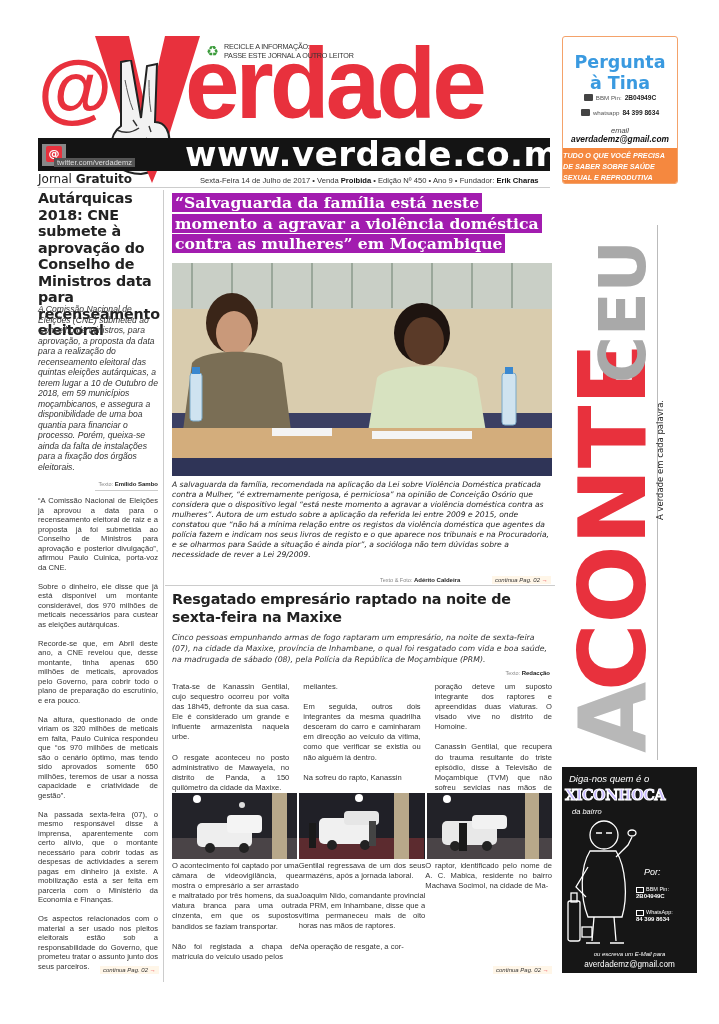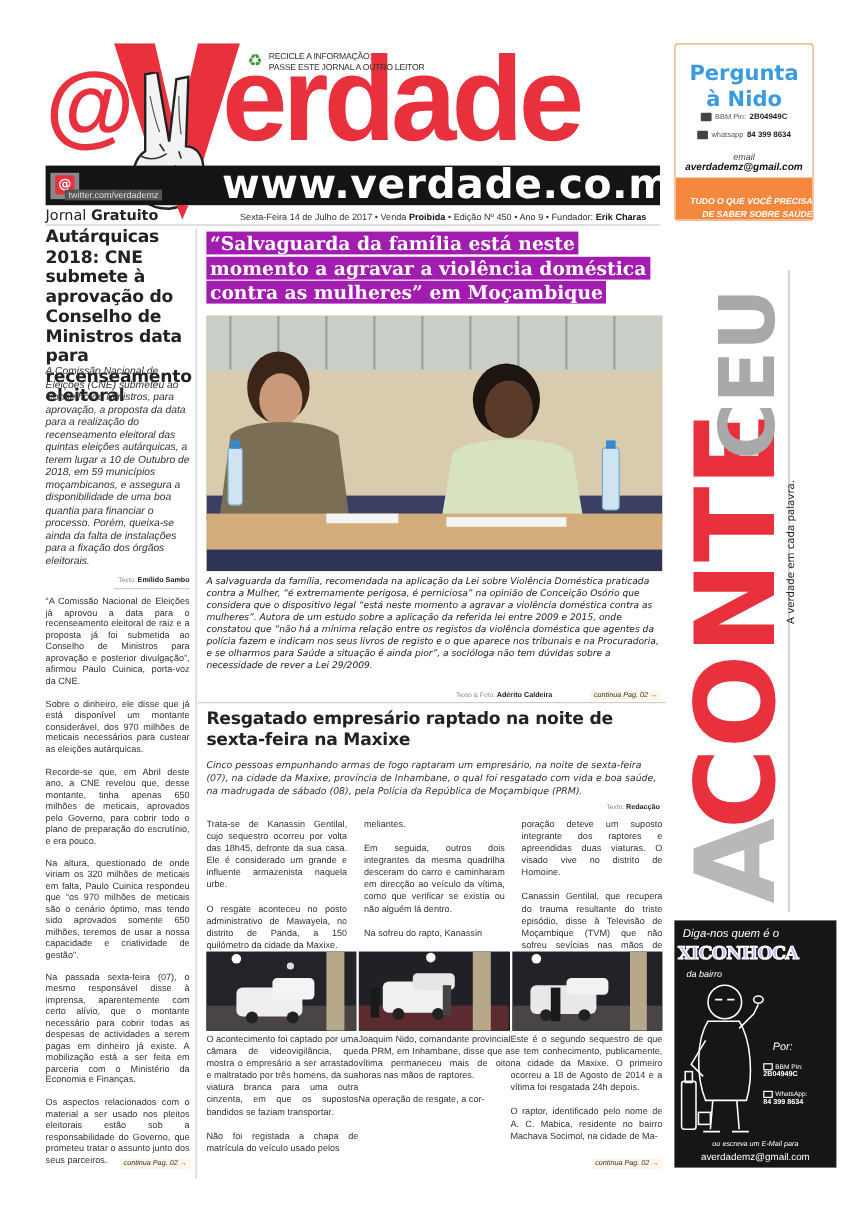--- a/index.html
+++ b/index.html
@@ -29,21 +29,21 @@
   .rule-top { left: 38px; top: 187px; width: 512px; height: 1px; background: #ccc; }
 
   
   .tina { left: 562px; top: 36px; width: 116px; height: 148px; border: 1px solid #f4a26a; border-radius: 3px; background: #fff; overflow: hidden; }
   .tina-title { position: absolute; left: 0; top: 2px; width: 100%; text-align: center; font-family: "DejaVu Sans", sans-serif; font-weight: bold; font-size: 17.5px; line-height: 21px; color: #3a9ae0; margin-top: 13px; }
   .tina-row { position: absolute; left: 0; width: 100%; display: flex; align-items: center; justify-content: center; gap: 3px; font-family: "Liberation Sans", sans-serif; font-size: 6.2px; color: #555; }
   .tina-row b { color: #222; font-size: 6.6px; }
   .tina-ic { width: 9px; height: 7px; background: #444; border-radius: 1px; display: inline-block; }
   .tina-email-l { position: absolute; top: 89px; width: 100%; text-align: center; font-family: "Liberation Sans", sans-serif; font-style: italic; font-size: 7.5px; color: #444; }
   .tina-email { position: absolute; top: 97px; width: 100%; text-align: center; font-family: "Liberation Sans", sans-serif; font-style: italic; font-weight: bold; font-size: 8.4px; color: #111; }
-  .tina-orange { position: absolute; left: 0; bottom: 0; width: 100%; height: 35px; background: #f5883f; color: #fff; text-align: right; font-family: "Liberation Sans", sans-serif; font-weight: bold; font-style: italic; font-size: 7.2px; line-height: 11px; padding-top: 14px; }
+  .tina-orange { position: absolute; left: 0; bottom: 0; width: 100%; height: 35px; background: #f5883f; color: #fff; text-align: left; font-family: "Liberation Sans", sans-serif; font-weight: bold; font-style: italic; font-size: 7.2px; line-height: 11px; padding-top: 2px; }
 
   
   .colrule { left: 163px; top: 190px; width: 1px; height: 792px; background: #ccc; }
   .left-h { left: 38px; top: 190px; width: 122px; font-family: "DejaVu Sans", sans-serif; font-weight: bold; font-size: 14.3px; line-height: 16.5px; color: #222; letter-spacing: -0.2px; }
   .left-lead { left: 38px; top: 304px; width: 122px; font-family: "Liberation Sans", sans-serif; font-style: italic; font-size: 8.6px; line-height: 10.5px; color: #333; }
   .byline { font-family: "Liberation Sans", sans-serif; font-size: 5.5px; color: #888; text-align: right; }
   .byline b { color: #222; font-size: 6px; }
   .left-by { left: 38px; top: 481px; width: 120px; }
   .left-byrule { left: 95px; top: 490px; width: 63px; height: 1px; background: #ccc; }
   .left-body { left: 38px; top: 496px; width: 120px; font-family: "Liberation Sans", sans-serif; font-size: 7.6px; line-height: 9.5px; color: #333; text-align: justify; hyphens: auto; }
@@ -124,21 +124,21 @@
   <span>Venda</span> <b>Proibida</b> •
   <span>Edição Nº 450</span> •
   <span>Ano 9</span> •
   <span>Fundador:</span> <b>Erik Charas</b>
 </div>
 <div class="abs rule-top"></div>
 
 <div class="abs tina">
   <div class="tina-title">
     <span>Pergunta</span><br>
-    <span>à Nido</span>
+    <span>à Tina</span>
   </div>
   <div class="tina-row" style="top:57px">
     <span class="tina-ic"></span>
     <span>BBM Pin:</span>
     <b>2B04949C</b>
   </div>
   <div class="tina-row" style="top:72px">
     <span class="tina-ic"></span>
     <span>whatsapp</span>
     <b>84 399 8634</b>
@@ -281,25 +281,25 @@
     </svg>
   </div>
 </div>
 
 <div class="abs cols3b">
   <div class="col">
     <p>O acontecimento foi captado por uma câmara de videovigilância, que mostra o empresário a ser arrastado e maltratado por três homens, da sua viatura branca para uma outra cinzenta, em que os supostos bandidos se faziam transportar.</p>
     <p>Não foi registada a chapa de matrícula do veículo usado pelos</p>
   </div>
   <div class="col">
+    <p>Gentilal regressava de um dos seus armazéns, após a jornada laboral.</p>
     <p>Joaquim Nido, comandante provincial da PRM, em Inhambane, disse que a vítima permaneceu mais de oito horas nas mãos de raptores.</p>
     <p>Na operação de resgate, a cor-</p>
   </div>
   <div class="col">
-    <p>Este é o segundo sequestro de que se tem conhecimento, publicamente, na cidade da Maxixe. O primeiro ocorreu a 18 de Agosto de 2014 e a vítima foi resgatada 24h depois.</p>
     <p>O raptor, identificado pelo nome de A. C. Mabica, residente no bairro Machava Socimol, na cidade de Ma-</p>
   </div>
 </div>
 <div class="abs cont second-cont">
   <span>continua Pag. 02</span> <span class="arrow">→</span>
 </div>
 
 <div class="abs rcolrule"></div>
 <svg class="abs acont" viewBox="0 0 92 530">
   <g transform="translate(80,525) rotate(-90)">

